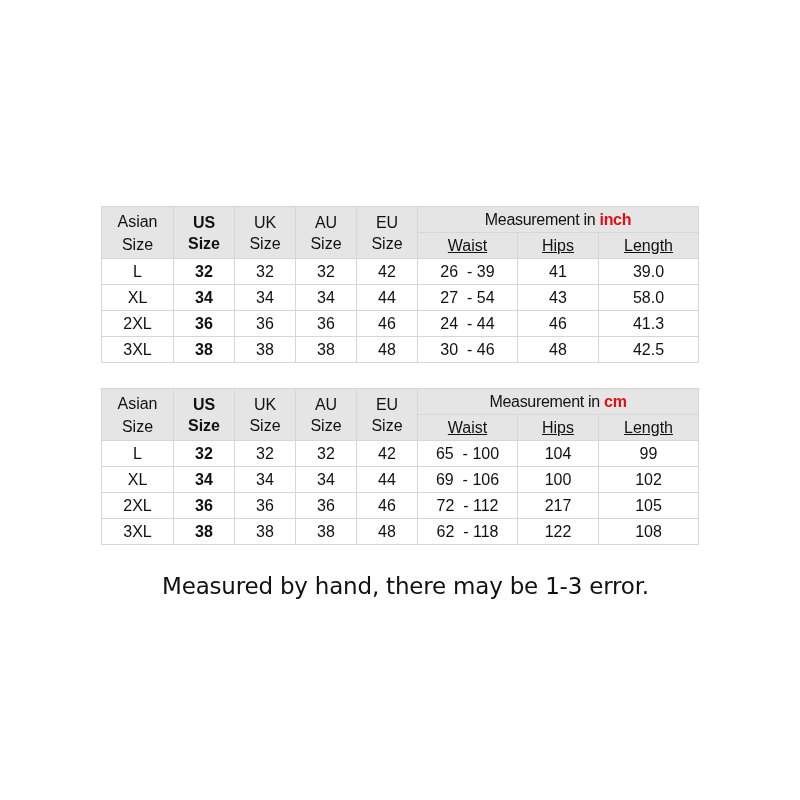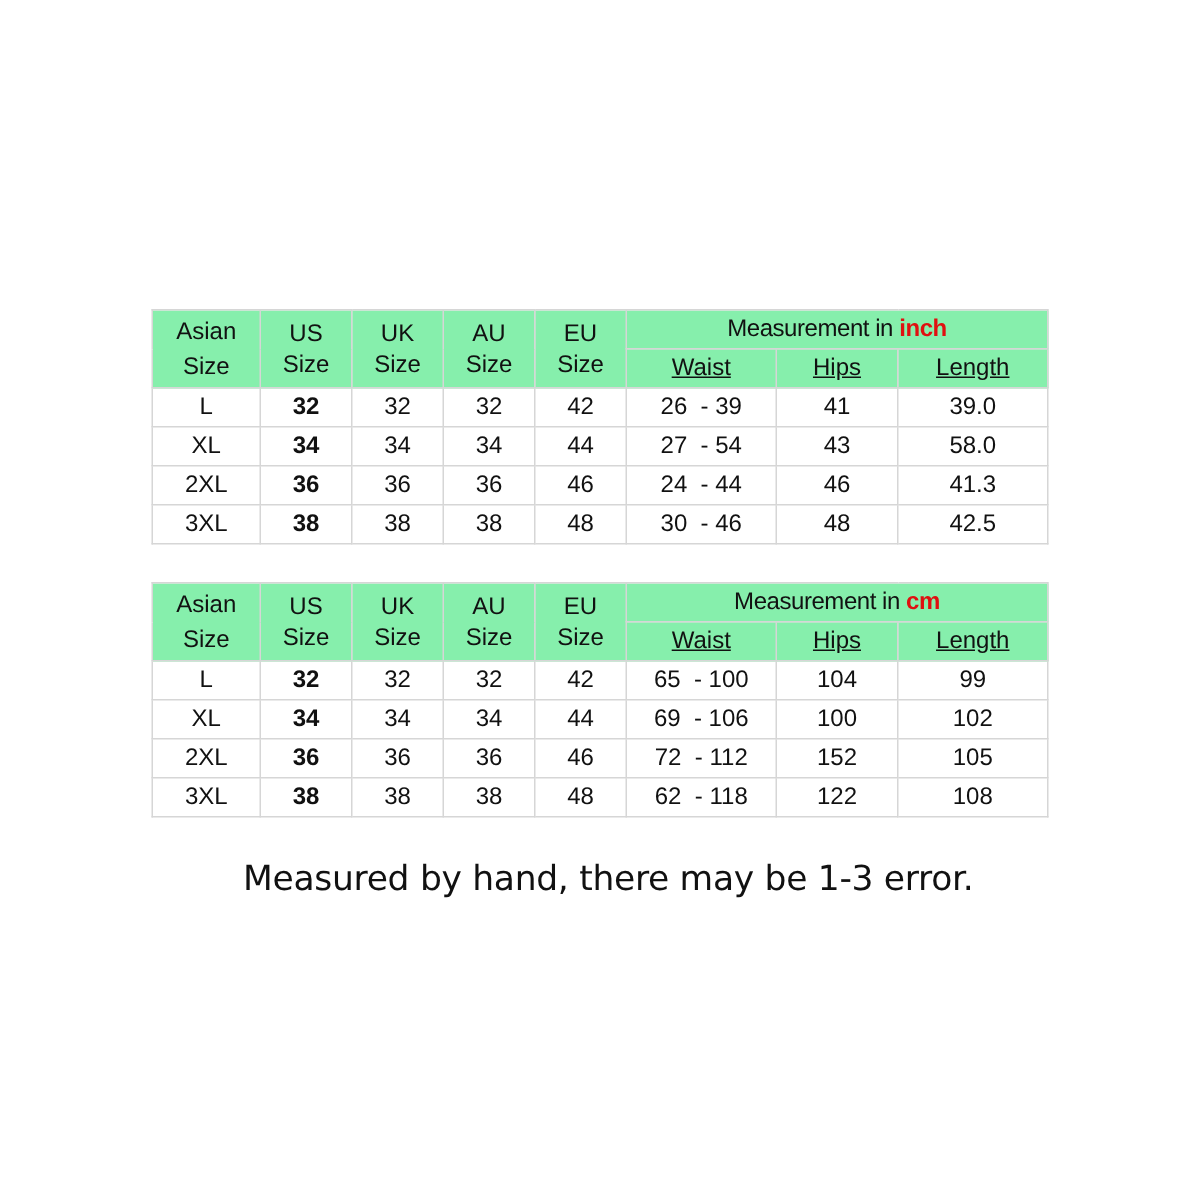--- a/index.html
+++ b/index.html
@@ -1,24 +1,24 @@
 <!DOCTYPE html>
 <html><head>
 <meta charset="utf-8">
 <style>
   html, body { margin:0; padding:0; background:#ffffff; }
   body { width:800px; height:800px; position:relative; overflow:hidden; font-family:"Liberation Sans", sans-serif; color:#111; }
   table.size-table { position:absolute; left:101px; border-collapse:collapse; table-layout:fixed; width:597px; }
   table.size-table td { border:1px solid #d6d6d6; text-align:center; padding:0; font-size:16px; color:#111; }
-  table.size-table tr.hdr td { background:#86efac; }
+  table.size-table tr.hdr td { background:#e5e5e5; }
   table.size-table tr.hdr1 td { height:25px; }
   table.size-table tr.hdr2 td { height:25px;text-decoration:underline; }
   table.size-table tr.row td { height:25px; }
   td.asian-hdr { font-size:19px; line-height:23px; }
-  td.us-hdr { font-weight:normal; font-size:16px; line-height:21px; }
+  td.us-hdr { font-weight:bold; font-size:16px; line-height:21px; }
   td.std-hdr { font-size:16px; line-height:21px; }
   td.meas-hdr { font-size:15px; letter-spacing:-0.3px; }
   .unit { color:#e01010; font-weight:bold; }
   td.bold { font-weight:bold; }
   #t1 { top:206px; }
   #t2 { top:388px; }
   .note { position:absolute; left:0; width:811px; top:573px; text-align:center; font-family:"DejaVu Sans", sans-serif; font-size:23px; color:#111; letter-spacing:-0.2px; }
 </style>
 </head>
 <body>
@@ -136,21 +136,21 @@
     <td>100</td>
     <td>102</td>
   </tr>
   <tr class="row">
     <td>2XL</td>
     <td class="bold">36</td>
     <td>36</td>
     <td>36</td>
     <td>46</td>
     <td style="white-space:pre">72  - 112</td>
-    <td>152</td>
+    <td>217</td>
     <td>105</td>
   </tr>
   <tr class="row">
     <td>3XL</td>
     <td class="bold">38</td>
     <td>38</td>
     <td>38</td>
     <td>48</td>
     <td style="white-space:pre">62  - 118</td>
     <td>122</td>

